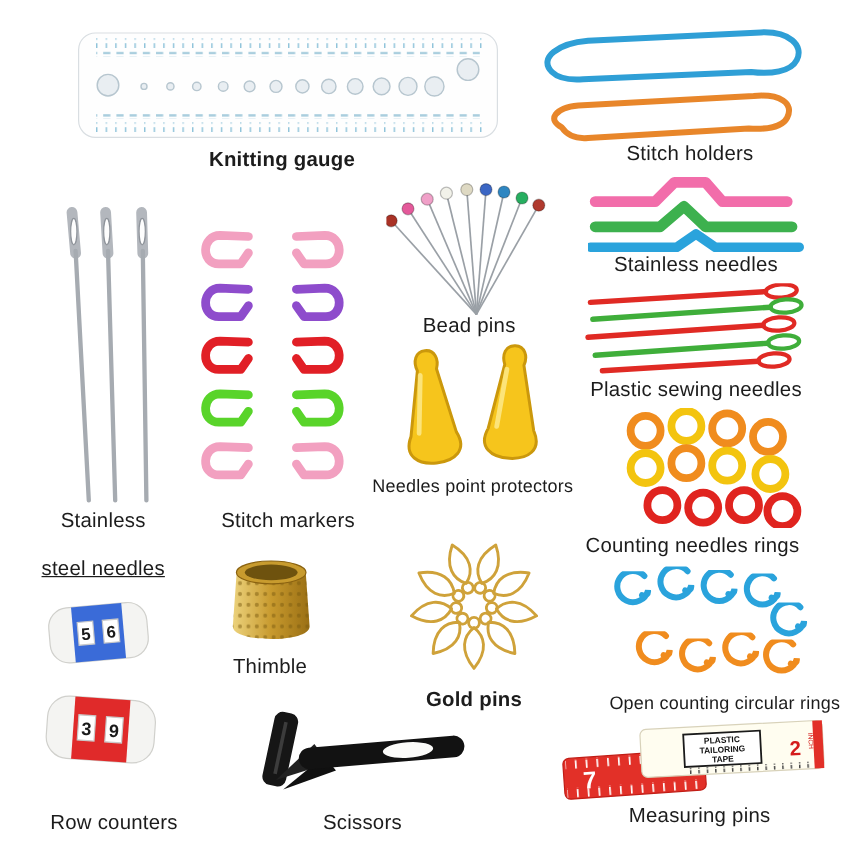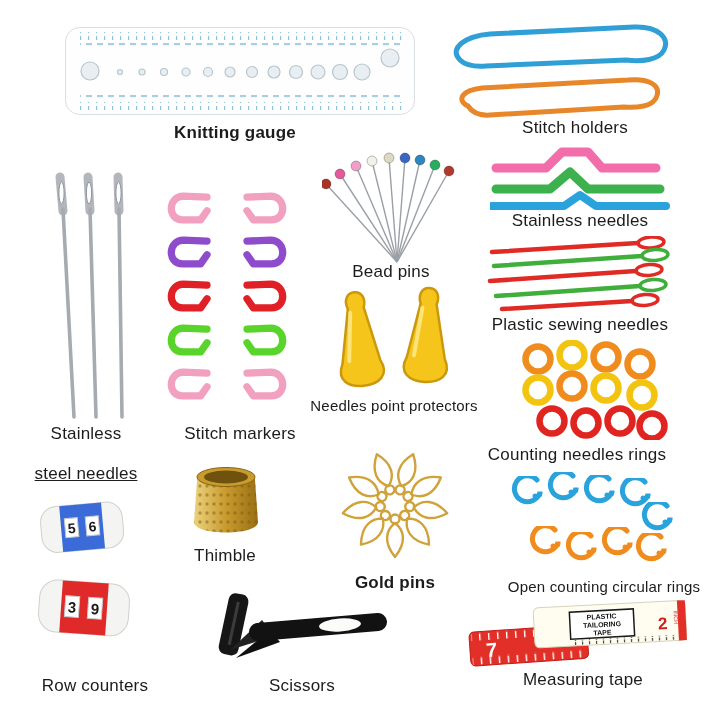--- a/index.html
+++ b/index.html
@@ -354,15 +354,15 @@
         <rect x="216" y="6" width="8" height="40" fill="#e23028"></rect>
         <rect x="108" y="12" width="64" height="27" fill="#ffffff" stroke="#1a1a1a" stroke-width="1.5"></rect>
         <text x="140" y="20.5" text-anchor="middle" font-size="7" font-weight="bold" fill="#111111">PLASTIC</text>
         <text x="140" y="28.5" text-anchor="middle" font-size="7" font-weight="bold" fill="#111111">TAILORING</text>
         <text x="140" y="36.5" text-anchor="middle" font-size="7" font-weight="bold" fill="#111111">TAPE</text>
         <text x="196" y="34" font-size="17" font-weight="bold" fill="#d41c1c">2</text>
         <text x="212" y="16" font-size="5.5" fill="#d41c1c" transform="rotate(90 212 16)">INCH</text>
       </g>
     </svg>
   </div>
-  <div class="label" style="left:583px;top:670px;">Measuring tape</div>
+  <div class="label" style="left:583px;top:670px;">Measuring pins</div>
 
 </div>
 
 </body></html>

